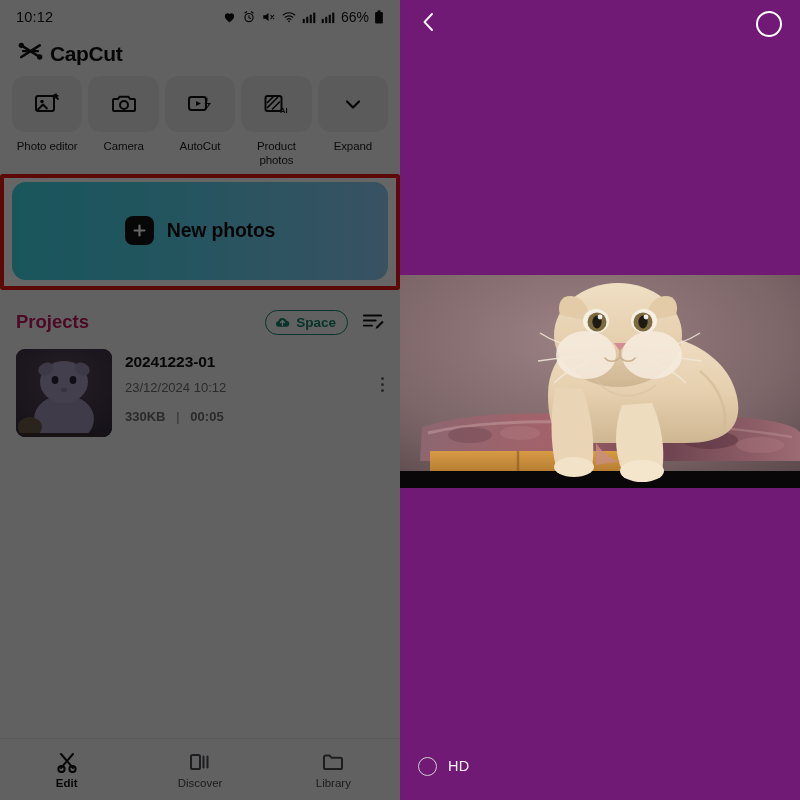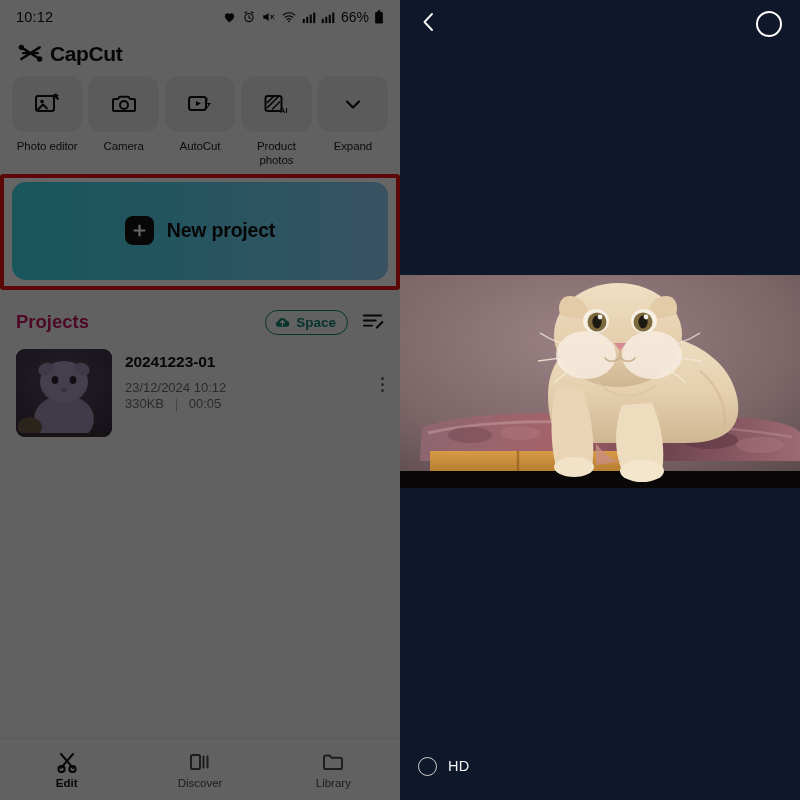--- a/index.html
+++ b/index.html
@@ -29,21 +29,21 @@
     height: 34px; padding: 0 16px;
     display: flex; align-items: center; justify-content: space-between;
     font-size: 14.5px; color: #111;
   }
   .status-time { font-size: 14.5px; letter-spacing: .2px; color:#111; }
   .status-icons { display: flex; align-items: center; gap: 5px; }
   .status-icons svg { display: block; }
   .battery-pct { font-size: 14px; color: #111; margin-left: 1px; }
 
   
-  .brand-row { display:flex; align-items:center; gap:7px; padding: 8px 18px 6px; }
+  .brand-row { display:flex; gap:7px; padding: 8px 18px 6px; }
   .brand-name { font-size: 21px; font-weight: 700; color: #111; letter-spacing: -0.4px; }
 
   
   .tools-row { display: flex; padding: 4px 12px 0; gap: 6px; }
   .tool { flex: 1; display: flex; flex-direction: column; align-items: center; }
   .tool-tile {
     width: 100%; height: 56px; border-radius: 13px;
     background: #e4e4e6;
     display: flex; align-items: center; justify-content: center;
   }
@@ -87,39 +87,39 @@
   
   .project-row { display: flex; align-items: flex-start; padding: 14px 16px 0; gap: 13px; }
   .thumb {
     width: 96px; height: 88px; border-radius: 9px; overflow: hidden;
     position: relative; background: #3a2f3f; flex: none;
   }
   .thumb-img { position: absolute; inset: 0; }
   .proj-info { flex: 1; padding-top: 4px; }
   .proj-name { font-size: 15.5px; font-weight: 600; color: #111; letter-spacing: -0.1px; }
   .proj-meta { font-size: 13px; color: #6b6b70; margin-top: 9px; }
-  .proj-meta2 { font-size: 13px; color: #6b6b70; margin-top: 1px; }
+  .proj-meta2 { font-size: 13px; color: #6b6b70; margin-top: 14px; font-weight: bold; }
   .proj-sep { padding: 0 7px; color: #a9a9ad; }
   .kebab { padding-top: 28px; display:flex; flex-direction:column; gap:3px; align-items:center; }
   .kebab i { width: 3.2px; height: 3.2px; border-radius: 50%; background: #6b6b70; display:block; }
 
   
   .bottom-nav {
     position: absolute; left: 0; right: 0; bottom: 0; height: 62px;
     background: #f2f2f2; border-top: 1px solid #e2e2e4;
     display: flex; align-items: center;
   }
   .nav-item { flex: 1; display: flex; flex-direction: column; align-items: center; gap: 4px; }
   .nav-label { font-size: 11.5px; color: #4a4a4f; }
   .nav-item.active .nav-label { color: #111; font-weight: 700; }
 
   
   .right-panel {
     position: relative; width: 400px; height: 800px;
-    background: #0f172a; overflow: hidden;
+    background: #701a75; overflow: hidden;
   }
   .rp-topbar {
     height: 48px; padding: 0 18px;
     display: flex; align-items: center; justify-content: space-between;
   }
   .select-circle {
     width: 26px; height: 26px; border-radius: 50%;
     border: 2px solid #ffffff; background: transparent;
   }
   .preview-stage {
@@ -260,21 +260,21 @@
     </div>
 
     <div class="np-wrap">
       <div class="np-highlight"></div>
       <div class="new-project">
         <span class="np-plus">
           <svg width="17" height="17" viewBox="0 0 20 20">
               <path d="M10 4.2v11.6M4.2 10h11.6" stroke="#fff" stroke-width="2.6" stroke-linecap="round"></path>
             </svg>
         </span>
-        <span class="np-text">New project</span>
+        <span class="np-text">New photos</span>
       </div>
     </div>
 
     <div class="projects-head">
       <span class="projects-title">Projects</span>
       <span class="projects-actions">
         <span class="space-btn">
           <svg width="17" height="15" viewBox="0 0 20 17">
             <path d="M5 13.5h9.2a3.6 3.6 0 0 0 .4-7.2A5 5 0 0 0 5.2 6.6 3.5 3.5 0 0 0 5 13.5z" fill="#12806a"></path>
             <path d="M10 11.6V6.4M7.6 8.6 10 6.2l2.4 2.4" stroke="#ffffff" stroke-width="1.5" fill="none" stroke-linecap="round" stroke-linejoin="round"></path>

